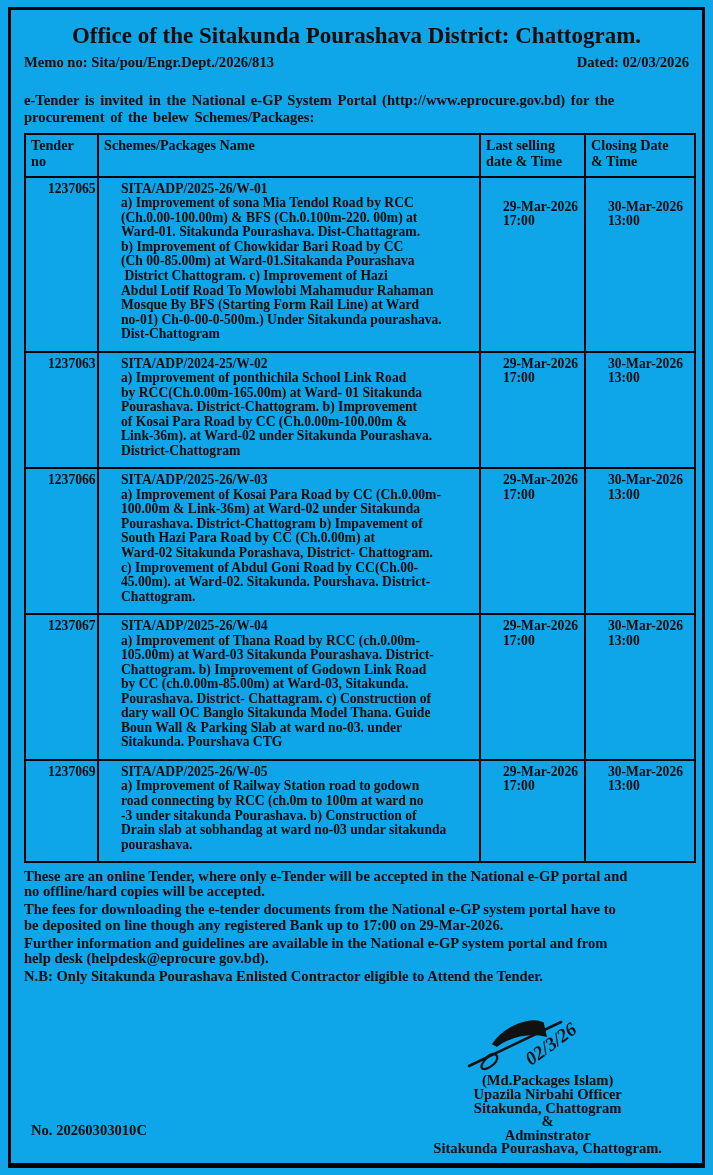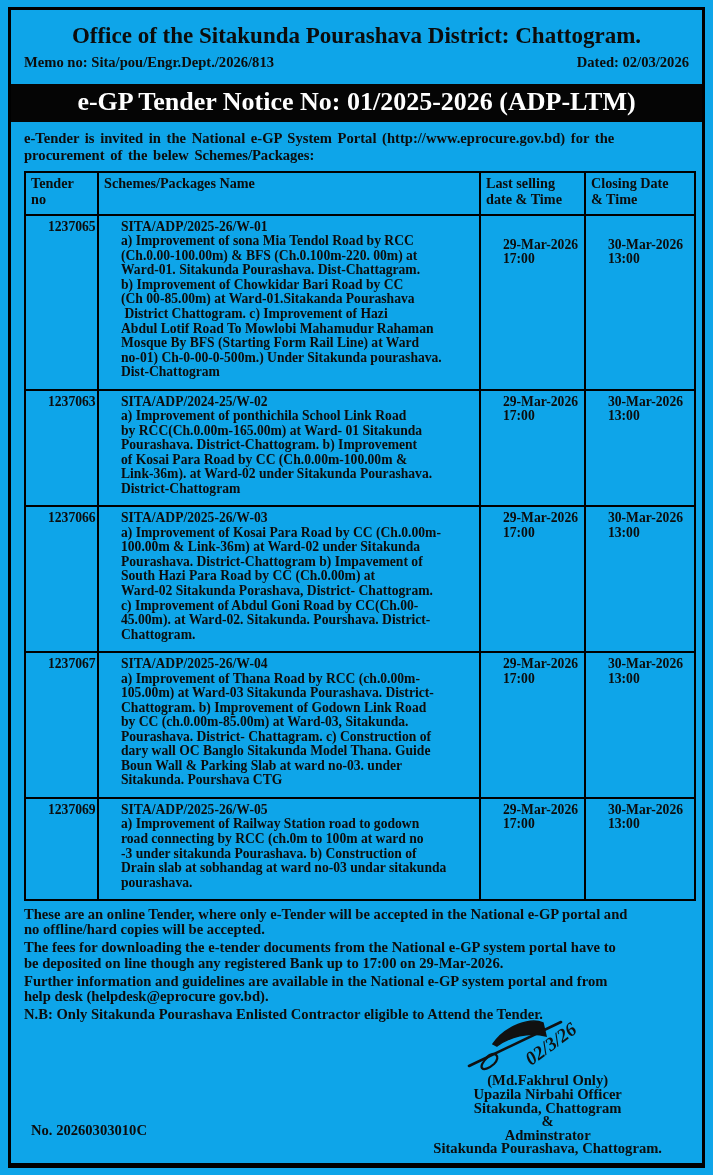--- a/index.html
+++ b/index.html
@@ -66,21 +66,20 @@
 <div class="page">
   <div class="frame">
 
     <div class="title">Office of the Sitakunda Pourashava District: Chattogram.</div>
 
     <div class="memo-row">
       <span>Memo no: Sita/pou/Engr.Dept./2026/813</span>
       <span>Dated: 02/03/2026</span>
     </div>
 
-    <div class="banner">e-GP Tender Notice No: 01/2025-2026 (ADP-LTM)</div>
 
     <div class="intro">e-Tender is invited in the National e-GP System Portal (http://www.eprocure.gov.bd) for the
 procurement of the belew Schemes/Packages:</div>
 
     <table class="tender">
       <colgroup>
         <col style="width:73px">
         <col style="width:382px">
         <col style="width:105px">
         <col style="width:110px">
@@ -189,21 +188,21 @@
 
     <div class="signature">
       <div class="sig-scribble">
         <svg width="170" height="58" viewBox="0 0 170 58">
           <path d="M30,30 C42,12 68,3 80,9 L83,22 C66,17 46,23 34,32 Z" fill="#111" stroke="#111" stroke-width="1.5"></path>
           <path d="M6,52 L98,8" stroke="#111" stroke-width="2.6" fill="none" stroke-linecap="round"></path>
           <path d="M26,42 C12,54 20,60 31,50 C39,42 31,36 24,43" stroke="#111" stroke-width="2.2" fill="none" stroke-linecap="round"></path>
           <text x="0" y="0" transform="translate(68,52) rotate(-36)" font-family="Liberation Serif, serif" font-size="19" font-style="italic" fill="#111">02/3/26</text>
         </svg>
       </div>
-      <div class="sig-line">(Md.Fakhrul Only)</div>
+      <div class="sig-line">(Md.Packages Islam)</div>
       <div class="sig-line">Upazila Nirbahi Officer</div>
       <div class="sig-line">Sitakunda, Chattogram</div>
       <div class="sig-line">&amp;</div>
       <div class="sig-line">Adminstrator</div>
       <div class="sig-line">Sitakunda Pourashava, Chattogram.</div>
     </div>
 
     <div class="ref-no">No. 20260303010C</div>
 
   </div>

